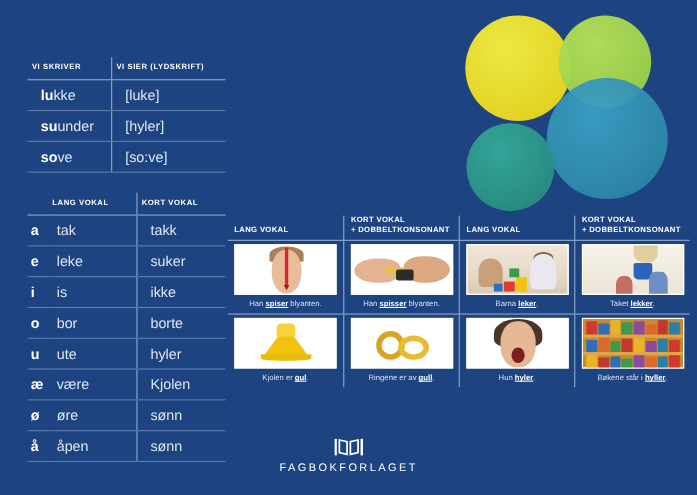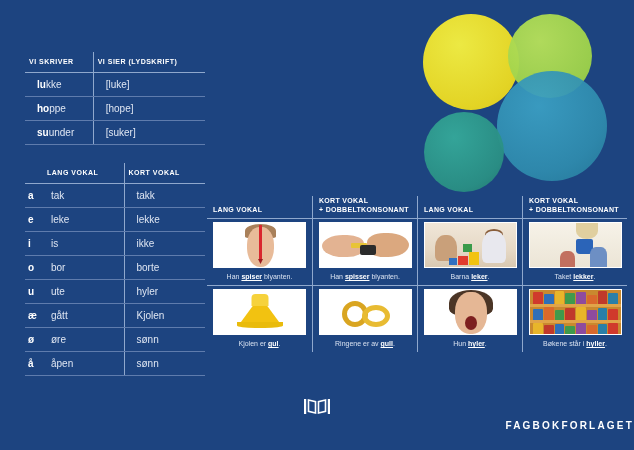--- a/index.html
+++ b/index.html
@@ -37,21 +37,21 @@
   .left-tables { position: absolute; left: 25px; top: 52px; width: 180px; }
 
   table.vtable { width: 100%; border-collapse: collapse; }
   table.vtable th {
     font-size: 7px; font-weight: bold; color: #ffffff;
     letter-spacing: .5px; text-align: left;
     padding: 6px 4px 7px 4px;
     border-bottom: 1px solid #8fa8cd;
   }
   table.vtable td {
-    font-size: 10px; color: #dfe6f2;
+    font-size: 13px; color: #dfe6f2;
     padding: 6px 4px 6px 4px;
     border-bottom: 1px solid #5f7cad;
     vertical-align: middle;
   }
   table.vtable td b, table.vtable td strong { color: #ffffff; font-weight: bold; }
   .col-div { border-left: 1px solid #8fa8cd; }
   .c-word { padding-left: 12px !important; }
   .c-vowel { width: 18px; font-weight: bold; color: #ffffff !important; font-size: 9px; padding-left: 3px !important; }
   .c-lang { padding-left: 8px !important; margin-left: 46px; }
 
@@ -129,23 +129,22 @@
   
   .a8 { background: #c9892f; }
   .a8 .shelf { position: absolute; left: 0; width: 100%; height: 3px; background: #e0a449; }
   .a8 .bks { position: absolute; left: 3px; right: 3px; display: flex; gap: 1px; align-items: flex-end; }
   .a8 .bk { flex: 1; border-radius: 1px 1px 0 0; }
 
   
   .footer { position: absolute; left: 0; right: 0; top: 398px; text-align: center; }
   .logo-icon { display: block; margin: 0 auto 5px auto; width: 26px; height: 17px; }
   .logo-text {
-    font-size: 10px; font-weight: bold; color: #ffffff;
+    font-size: 10px; font-weight: normal; color: #ffffff;
     letter-spacing: 2.2px;
-    text-align: right;
   }
 </style>
 </head>
 <body>
 
 <div id="root">
 
   <div class="circles">
     <div class="circle c-yellow"></div>
     <div class="circle c-green"></div>
@@ -162,26 +161,26 @@
           <th>VI SKRIVER</th>
           <th class="col-div">VI SIER (LYDSKRIFT)</th>
         </tr>
       </thead>
       <tbody>
         <tr>
           <td class="c-word"><b>lu</b><span>kke</span></td>
           <td class="col-div c-word">[luke]</td>
         </tr>
         <tr>
-          <td class="c-word"><b>ho</b><span>ppe</span></td>
-          <td class="col-div c-word">[hope]</td>
-        </tr>
-        <tr>
           <td class="c-word"><b>su</b><span>under</span></td>
-          <td class="col-div c-word">[suker]</td>
+          <td class="col-div c-word">[hyler]</td>
+        </tr>
+        <tr>
+          <td class="c-word"><b>so</b><span>ve</span></td>
+          <td class="col-div c-word">[so:ve]</td>
         </tr>
       </tbody>
     </table>
 
     <div style="height:18px"></div>
 
     <table class="vtable">
       <thead>
         <tr>
           <th style="border-bottom:1px solid #8fa8cd"></th>
@@ -191,40 +190,40 @@
       </thead>
       <tbody>
         <tr>
           <td class="c-vowel">a</td>
           <td class="c-lang">tak</td>
           <td class="col-div c-word">takk</td>
         </tr>
         <tr>
           <td class="c-vowel">e</td>
           <td class="c-lang">leke</td>
-          <td class="col-div c-word">lekke</td>
+          <td class="col-div c-word">suker</td>
         </tr>
         <tr>
           <td class="c-vowel">i</td>
           <td class="c-lang">is</td>
           <td class="col-div c-word">ikke</td>
         </tr>
         <tr>
           <td class="c-vowel">o</td>
           <td class="c-lang">bor</td>
           <td class="col-div c-word">borte</td>
         </tr>
         <tr>
           <td class="c-vowel">u</td>
           <td class="c-lang">ute</td>
           <td class="col-div c-word">hyler</td>
         </tr>
         <tr>
           <td class="c-vowel">æ</td>
-          <td class="c-lang">gått</td>
+          <td class="c-lang">være</td>
           <td class="col-div c-word">Kjolen</td>
         </tr>
         <tr>
           <td class="c-vowel">ø</td>
           <td class="c-lang">øre</td>
           <td class="col-div c-word">sønn</td>
         </tr>
         <tr>
           <td class="c-vowel">å</td>
           <td class="c-lang">åpen</td>

